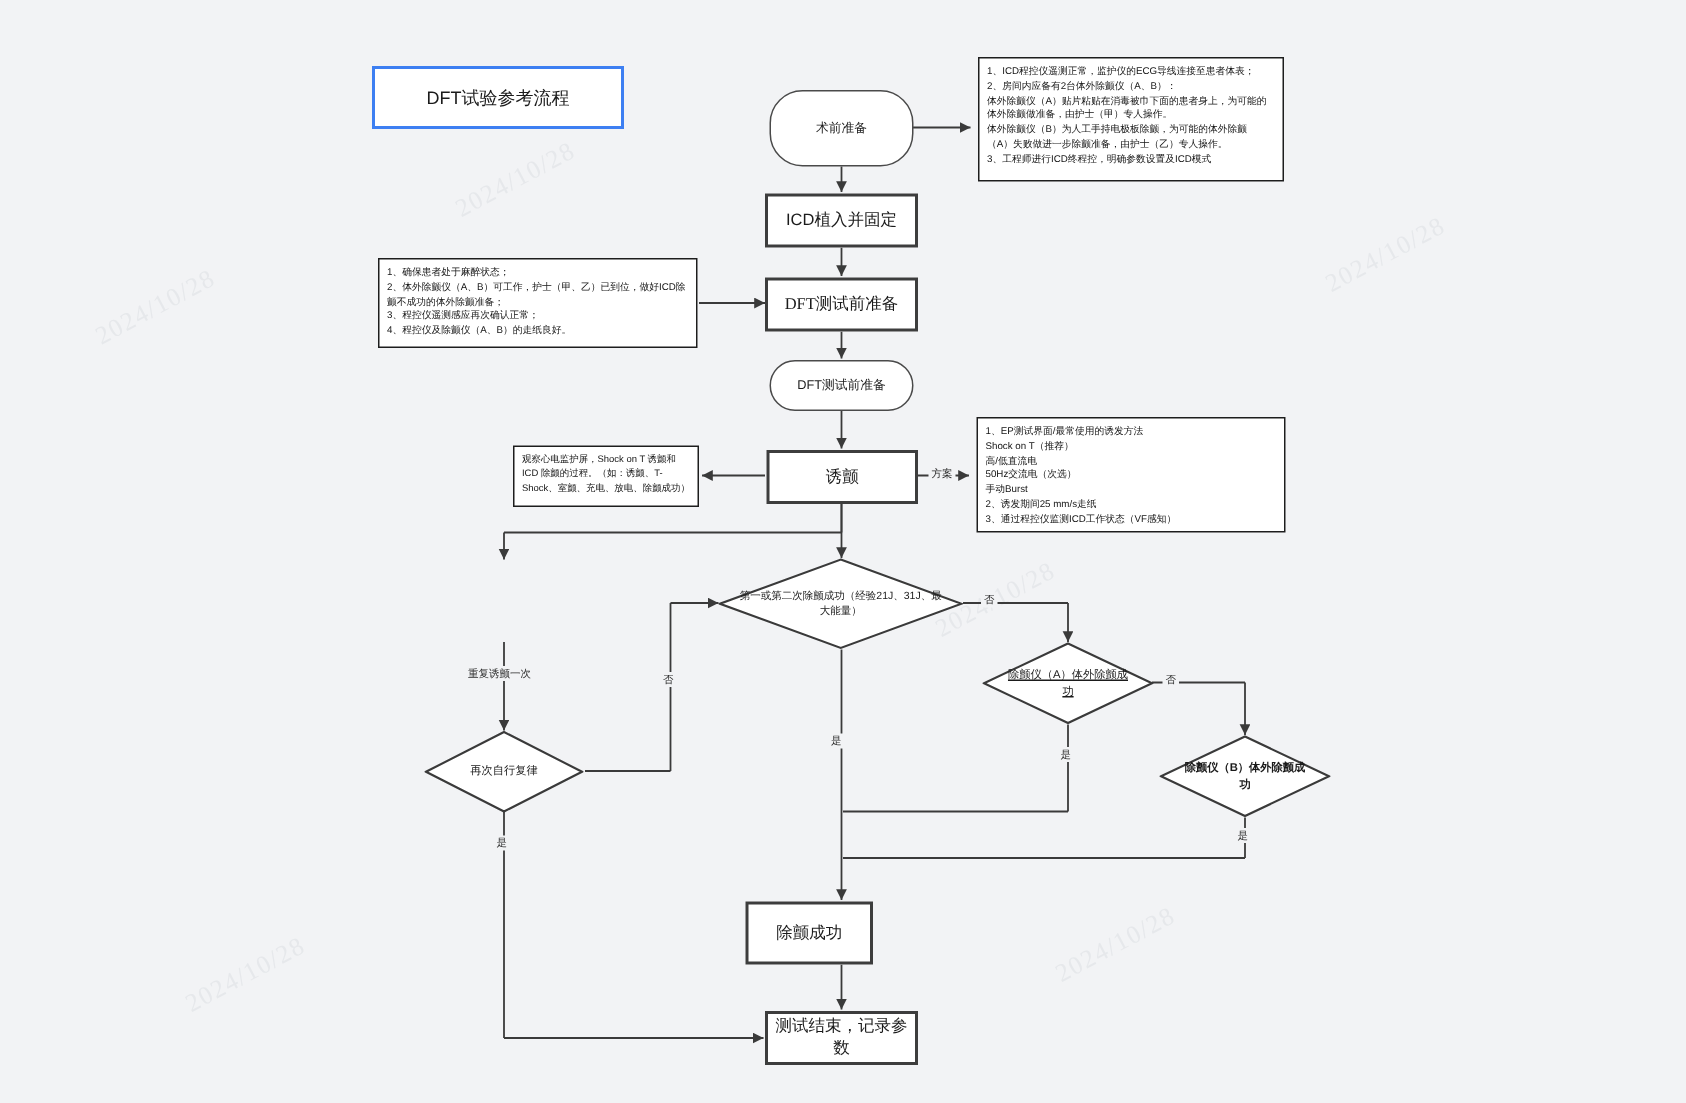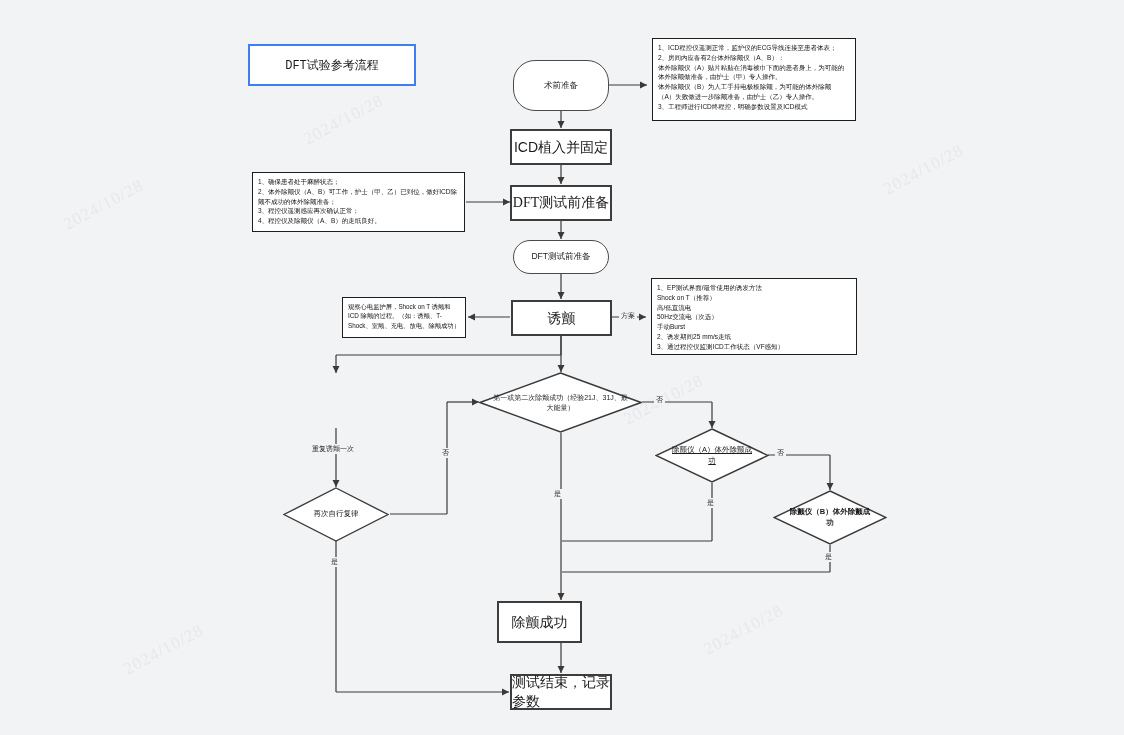--- a/index.html
+++ b/index.html
@@ -22,28 +22,28 @@
     user-select:none;
     pointer-events:none;
     letter-spacing:1px;
   }
 
   
   .node{
     position:absolute;
     box-sizing:border-box;
     display:flex;align-items:center;justify-content:center;
-    text-align:left;
+    text-align:center;
     color:#1b1b1b;
     background:#ffffff;
     z-index:5;
   }
   .rect{
     border:1.6px solid #4a4a4a;
-    font-size:14px;
+    font-size:11px;
     line-height:1.35;
   }
   .rect.thick{border:2px solid #3d3d3d;}
   .rounded{
     border:1.6px solid #4a4a4a;
     border-radius:22px;
     font-size:8.5px;
   }
   .note{
     position:absolute;
@@ -74,21 +74,20 @@
   
   #title{
     position:absolute;
     left:248px;top:44px;width:168px;height:42px;
     box-sizing:border-box;
     border:2px solid #3d7ff2;
     background:#ffffff;
     display:flex;align-items:center;justify-content:center;
     font-size:12px;color:#1b1b1b;
     z-index:6;
-    font-family:Liberation Mono, monospace;
   }
 
   
   .elab{
     position:absolute;
     font-size:7px;
     color:#2b2b2b;
     background:#f2f3f5;
     padding:0 2px;
     z-index:6;

